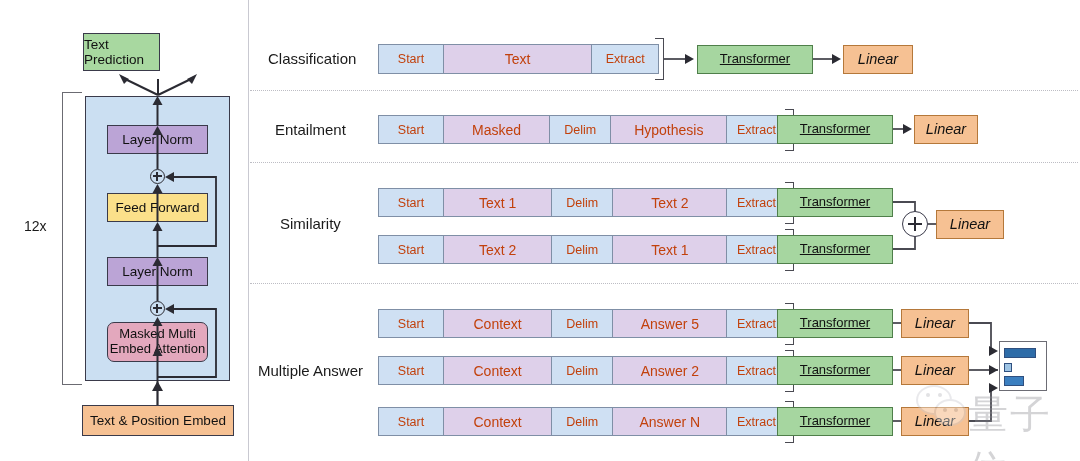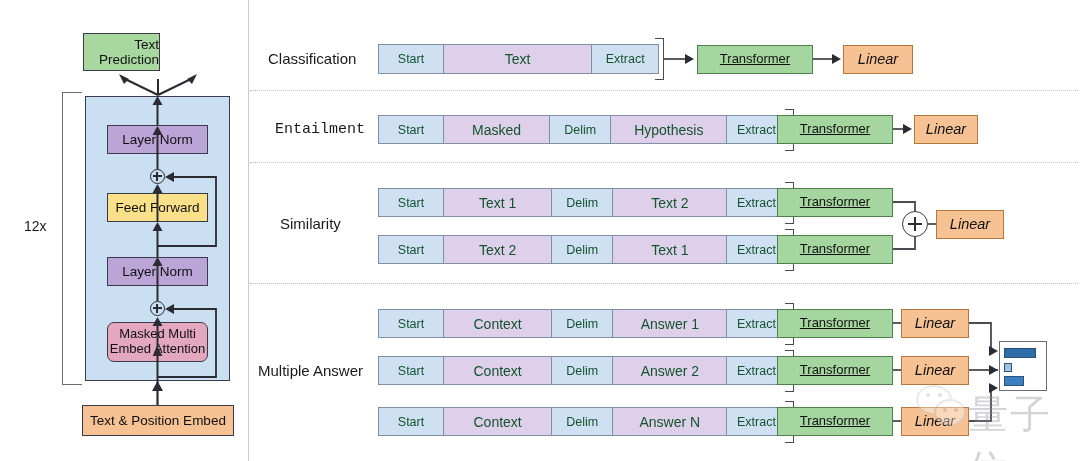--- a/index.html
+++ b/index.html
@@ -16,21 +16,21 @@
     overflow: hidden;
   }
 
   
   .box {
     position: absolute;
     border: 1.6px solid #3a3a4a;
     display: flex;
     align-items: center;
     justify-content: center;
-    text-align: right;
+    text-align: left;
     color: #111;
     line-height: 1.12;
     white-space: nowrap;
   }
   .box.multiline { white-space: normal; }
 
   
   .c-green-light { background: #a8d8a0; }
   .c-green-dark  { background: #7cc47c; }
   .c-green       { background: #a6d6a0; }
@@ -93,21 +93,21 @@
     height: 0;
     border-top: 1.6px dotted #bdbdc4;
   }
   .seq { position: absolute; display: flex; }
   .seq .tok {
     border: 1.4px solid #7f8fa6;
     display: flex;
     align-items: center;
     justify-content: center;
     font-size: 12.5px;
-    color: #14532d;
+    color: #c2410c;
     white-space: nowrap;
   }
   .seq .tok.big { font-size: 14px; }
 
   .bracket-right {
     position: absolute;
     border: 1.6px solid #4a4a52;
     border-left: none;
   }
 
@@ -249,21 +249,21 @@
   </svg>
   <div class="box c-green tf-box" style="left:697px; top:45px; width:116px; height:29px;">Transformer</div>
   <svg width="36" height="16" style="position:absolute; left:813px; top:51px;">
     <path d="M0,8 L21,8" stroke="#4a4a52" stroke-width="1.8" fill="none"></path>
     <path d="M19,3 L28,8 L19,13 Z" fill="#2b2b33"></path>
   </svg>
   <div class="box c-orange lin-box" style="left:843px; top:45px; width:70px; height:29px;">Linear</div>
 
   <div class="dotted-sep" style="left:250px; top:90px; width:828px;"></div>
 
-  <div class="row-label" style="left:275px; top:121px; width:100px; text-align:left;font-family:Liberation Mono, monospace;">Entailment</div>
+  <div class="row-label" style="left:275px; top:121px; width:100px; text-align:left;">Entailment</div>
 
   <div class="seq" style="left:378px; top:115px; height:29px;">
     <div class="tok c-bluepale" style="width:66px;  height:29px;">Start</div>
     <div class="tok c-purplepale big" style="width:108px; height:29px; margin-left:-1.4px;">Masked</div>
     <div class="tok c-bluepale" style="width:62px;  height:29px; margin-left:-1.4px;">Delim</div>
     <div class="tok c-purplepale big" style="width:118px; height:29px; margin-left:-1.4px;">Hypothesis</div>
     <div class="tok c-bluepale" style="width:60px;  height:29px; margin-left:-1.4px;">Extract</div>
   </div>
   <div class="bracket-right" style="left:785px; top:109px; width:9px; height:42px;"></div>
   <svg width="30" height="16" style="position:absolute; left:793px; top:121px;">
@@ -322,21 +322,21 @@
   <div class="box c-orange lin-box" style="left:936px; top:210px; width:68px; height:29px;">Linear</div>
 
   <div class="dotted-sep" style="left:250px; top:283px; width:828px;"></div>
 
   <div class="row-label" style="left:258px; top:362px; width:130px; text-align:left;">Multiple Answer</div>
 
   <div class="seq" style="left:378px; top:309px; height:29px;">
     <div class="tok c-bluepale" style="width:66px;  height:29px;">Start</div>
     <div class="tok c-purplepale big" style="width:110px; height:29px; margin-left:-1.4px;">Context</div>
     <div class="tok c-bluepale" style="width:62px;  height:29px; margin-left:-1.4px;">Delim</div>
-    <div class="tok c-purplepale big" style="width:116px; height:29px; margin-left:-1.4px;">Answer 1</div>
+    <div class="tok c-purplepale big" style="width:116px; height:29px; margin-left:-1.4px;">Answer 5</div>
     <div class="tok c-bluepale" style="width:60px;  height:29px; margin-left:-1.4px;">Extract</div>
   </div>
   <div class="bracket-right" style="left:785px; top:303px; width:9px; height:42px;"></div>
   <svg width="28" height="16" style="position:absolute; left:793px; top:315px;">
     <path d="M0,8 L14,8" stroke="#4a4a52" stroke-width="1.8" fill="none"></path>
     <path d="M12,3 L21,8 L12,13 Z" fill="#2b2b33"></path>
   </svg>
   <div class="box c-green tf-box" style="left:777px; top:309px; width:116px; height:29px;">Transformer</div>
   <svg width="28" height="16" style="position:absolute; left:893px; top:315px;">
     <path d="M0,8 L10,8" stroke="#4a4a52" stroke-width="1.8" fill="none"></path>

